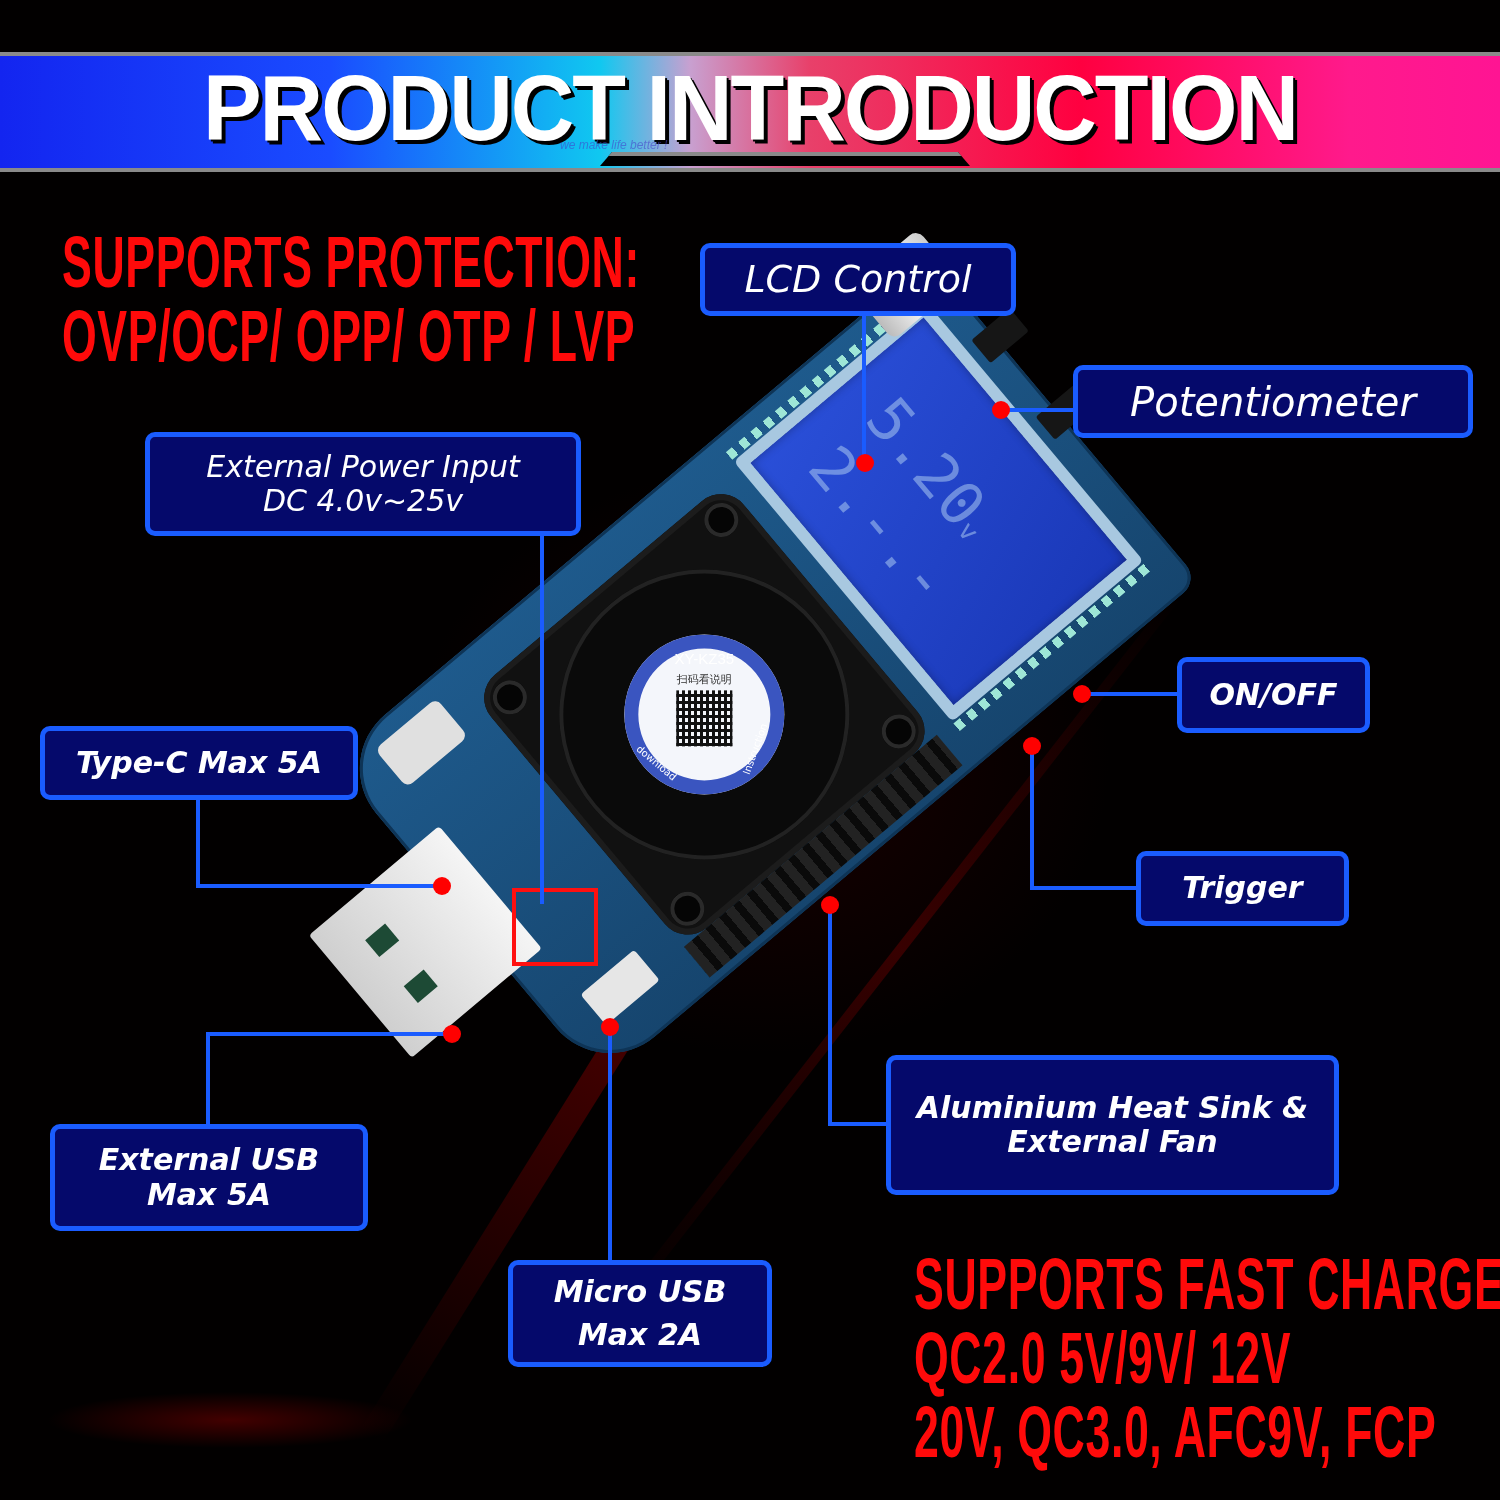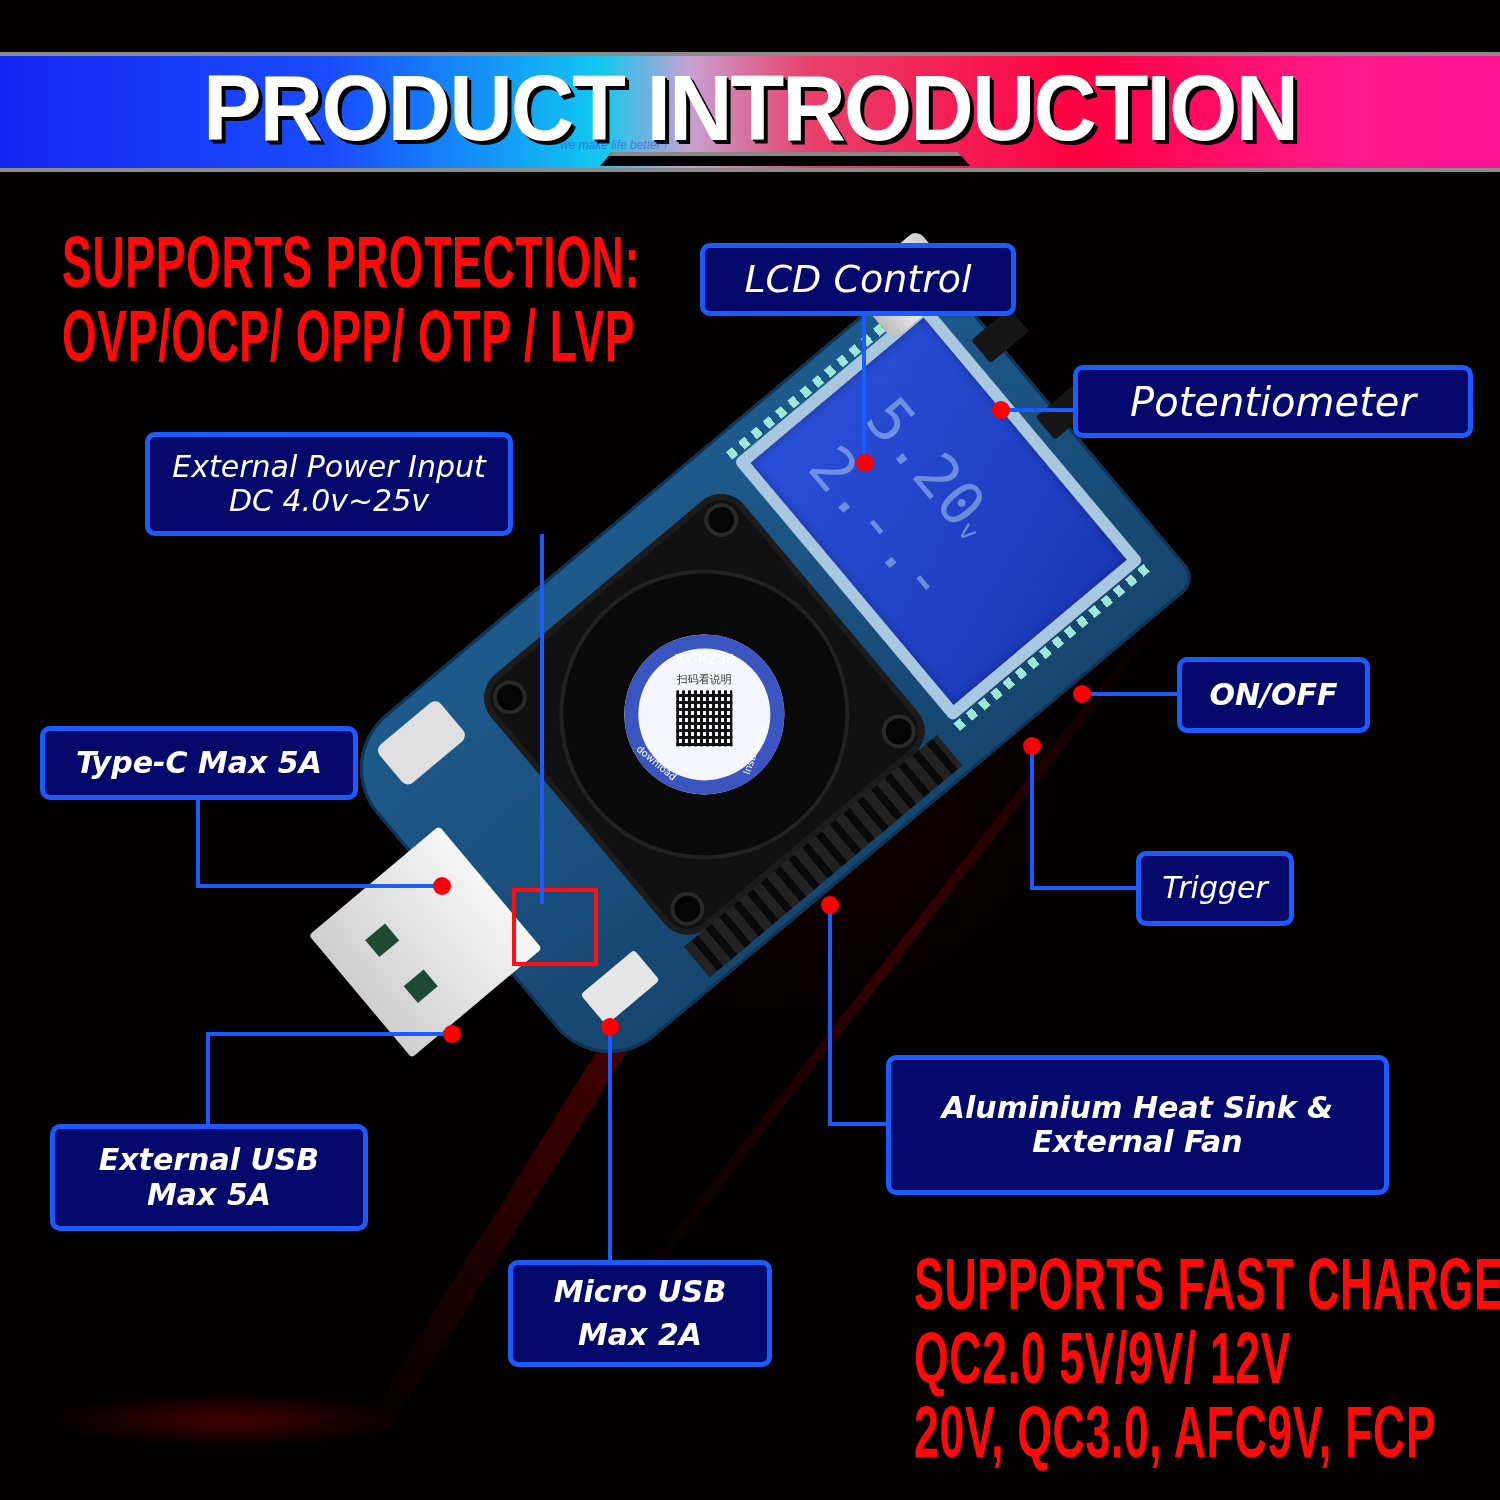--- a/index.html
+++ b/index.html
@@ -161,34 +161,34 @@
 <div class="dot" style="left:830px;top:905px;"></div>
 <div class="dot" style="left:452px;top:1034px;"></div>
 <div class="dot" style="left:610px;top:1027px;"></div>
 
 <div class="label" style="left:700px;top:243px;width:316px;height:73px;font-size:38px;">
   <span>LCD Control</span>
 </div>
 <div class="label" style="left:1073px;top:365px;width:400px;height:73px;font-size:40px;">
   <span>Potentiometer</span>
 </div>
-<div class="label" style="left:145px;top:432px;width:368px;height:104px;font-size:30px;flex-direction:column;">
+<div class="label" style="left:145px;top:432px;width:436px;height:104px;font-size:30px;flex-direction:column;">
   <span>External Power Input</span>
   <span>DC 4.0v~25v</span>
 </div>
 <div class="label" style="left:1177px;top:657px;width:193px;height:76px;font-size:30px;font-weight:bold;">
   <span>ON/OFF</span>
 </div>
 <div class="label" style="left:40px;top:726px;width:318px;height:74px;font-size:30px;font-weight:bold;">
   <span>Type-C Max 5A</span>
 </div>
-<div class="label" style="left:1136px;top:851px;width:158px;height:75px;font-size:30px;font-weight:normal;">
+<div class="label" style="left:1136px;top:851px;width:213px;height:75px;font-size:30px;font-weight:bold;">
   <span>Trigger</span>
 </div>
-<div class="label" style="left:886px;top:1055px;width:503px;height:140px;font-size:30px;font-weight:bold;flex-direction:column;">
+<div class="label" style="left:886px;top:1055px;width:453px;height:140px;font-size:30px;font-weight:bold;flex-direction:column;">
   <span>Aluminium Heat Sink &amp;</span>
   <span>External Fan</span>
 </div>
 <div class="label" style="left:50px;top:1124px;width:318px;height:107px;font-size:30px;font-weight:bold;flex-direction:column;">
   <span>External USB</span>
   <span>Max 5A</span>
 </div>
 <div class="label" style="left:508px;top:1260px;width:264px;height:107px;font-size:30px;font-weight:bold;flex-direction:column;gap:8px;">
   <span>Micro USB</span>
   <span>Max 2A</span>

